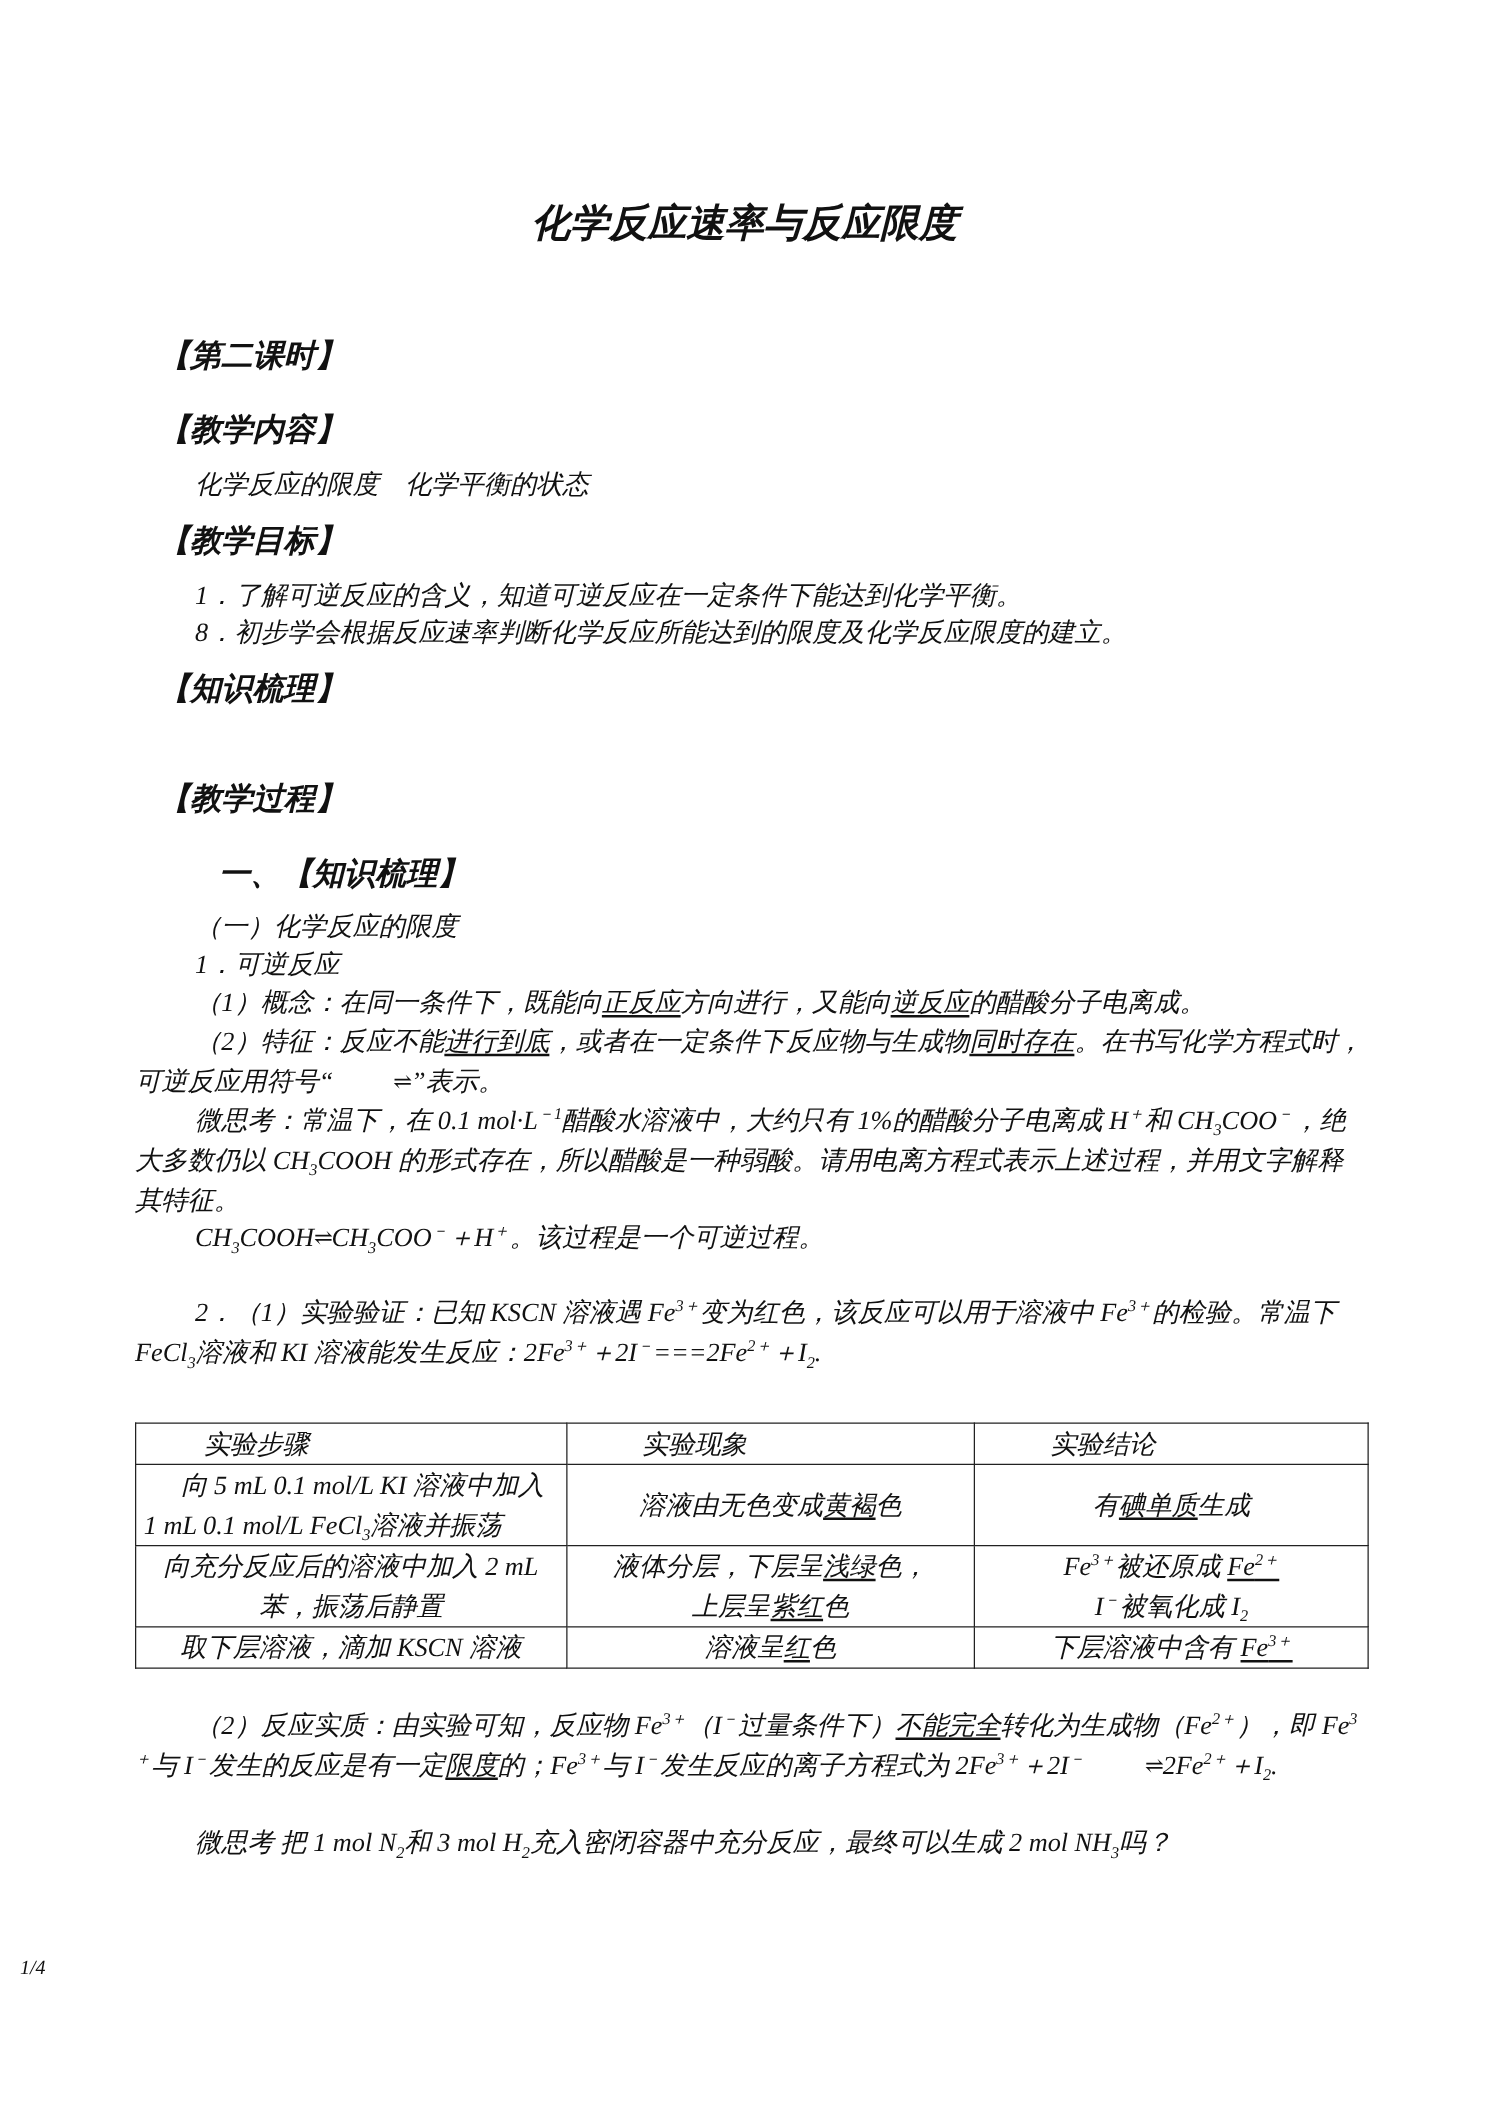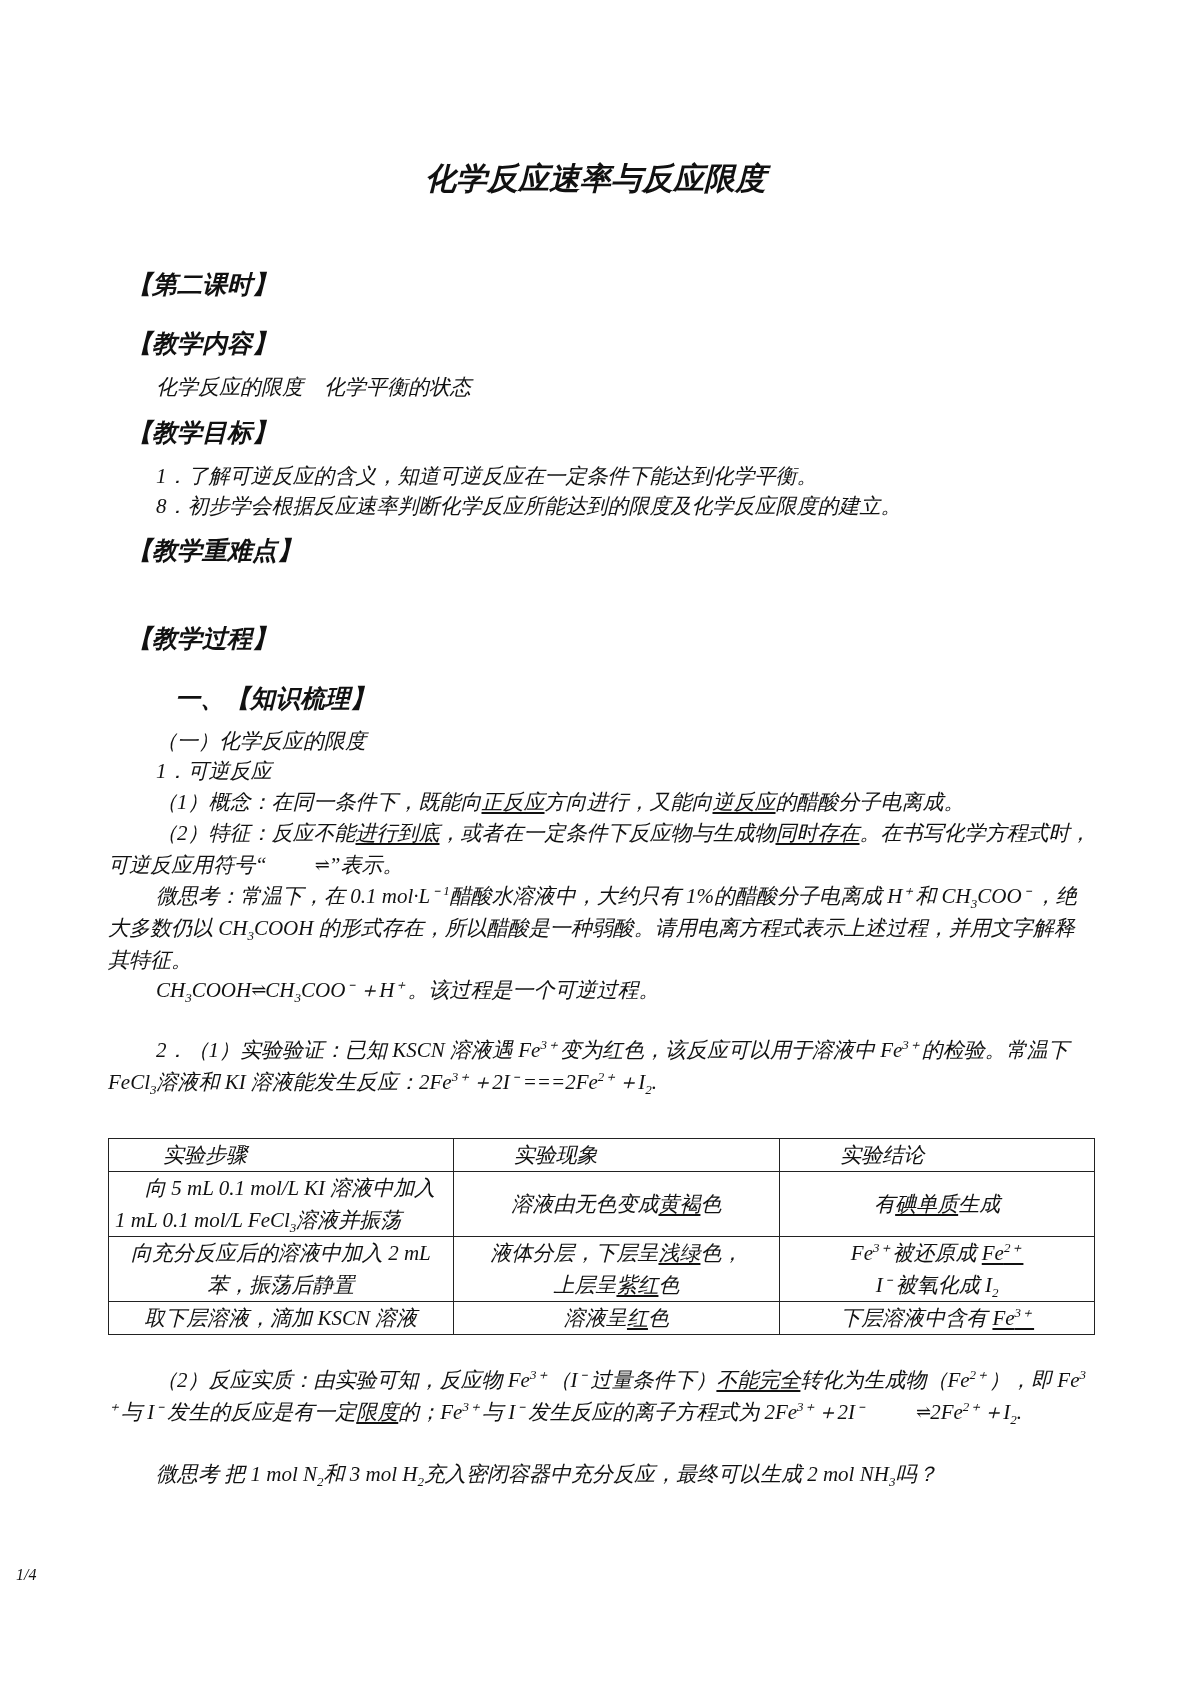--- a/index.html
+++ b/index.html
@@ -32,21 +32,21 @@
 
   <div class="h" style="top:268px">【第二课时】</div>
 
   <div class="h" style="top:327px">【教学内容】</div>
   <div class="p pad" style="top:371px">化学反应的限度　化学平衡的状态</div>
 
   <div class="h" style="top:416px">【教学目标】</div>
   <div class="p pad" style="top:460px">1．了解可逆反应的含义，知道可逆反应在一定条件下能达到化学平衡。</div>
   <div class="p pad" style="top:490px">8．初步学会根据反应速率判断化学反应所能达到的限度及化学反应限度的建立。</div>
 
-  <div class="h" style="top:534px">【教学重难点】</div>
+  <div class="h" style="top:534px">【知识梳理】</div>
 
   <div class="h" style="top:622px">【教学过程】</div>
 
   <div class="h" style="top:682px; left:156px">一、【知识梳理】</div>
 
   <div class="p pad" style="top:725px">（一）化学反应的限度</div>
   <div class="p pad" style="top:755px">1．可逆反应</div>
 
   <div class="p pad" style="top:786px">
     <span>（1）概念：在同一条件下，既能向</span><u>正反应</u><span>方向进行，又能向</span><u>逆反应</u><span>的醋酸分子电离成。</span>

